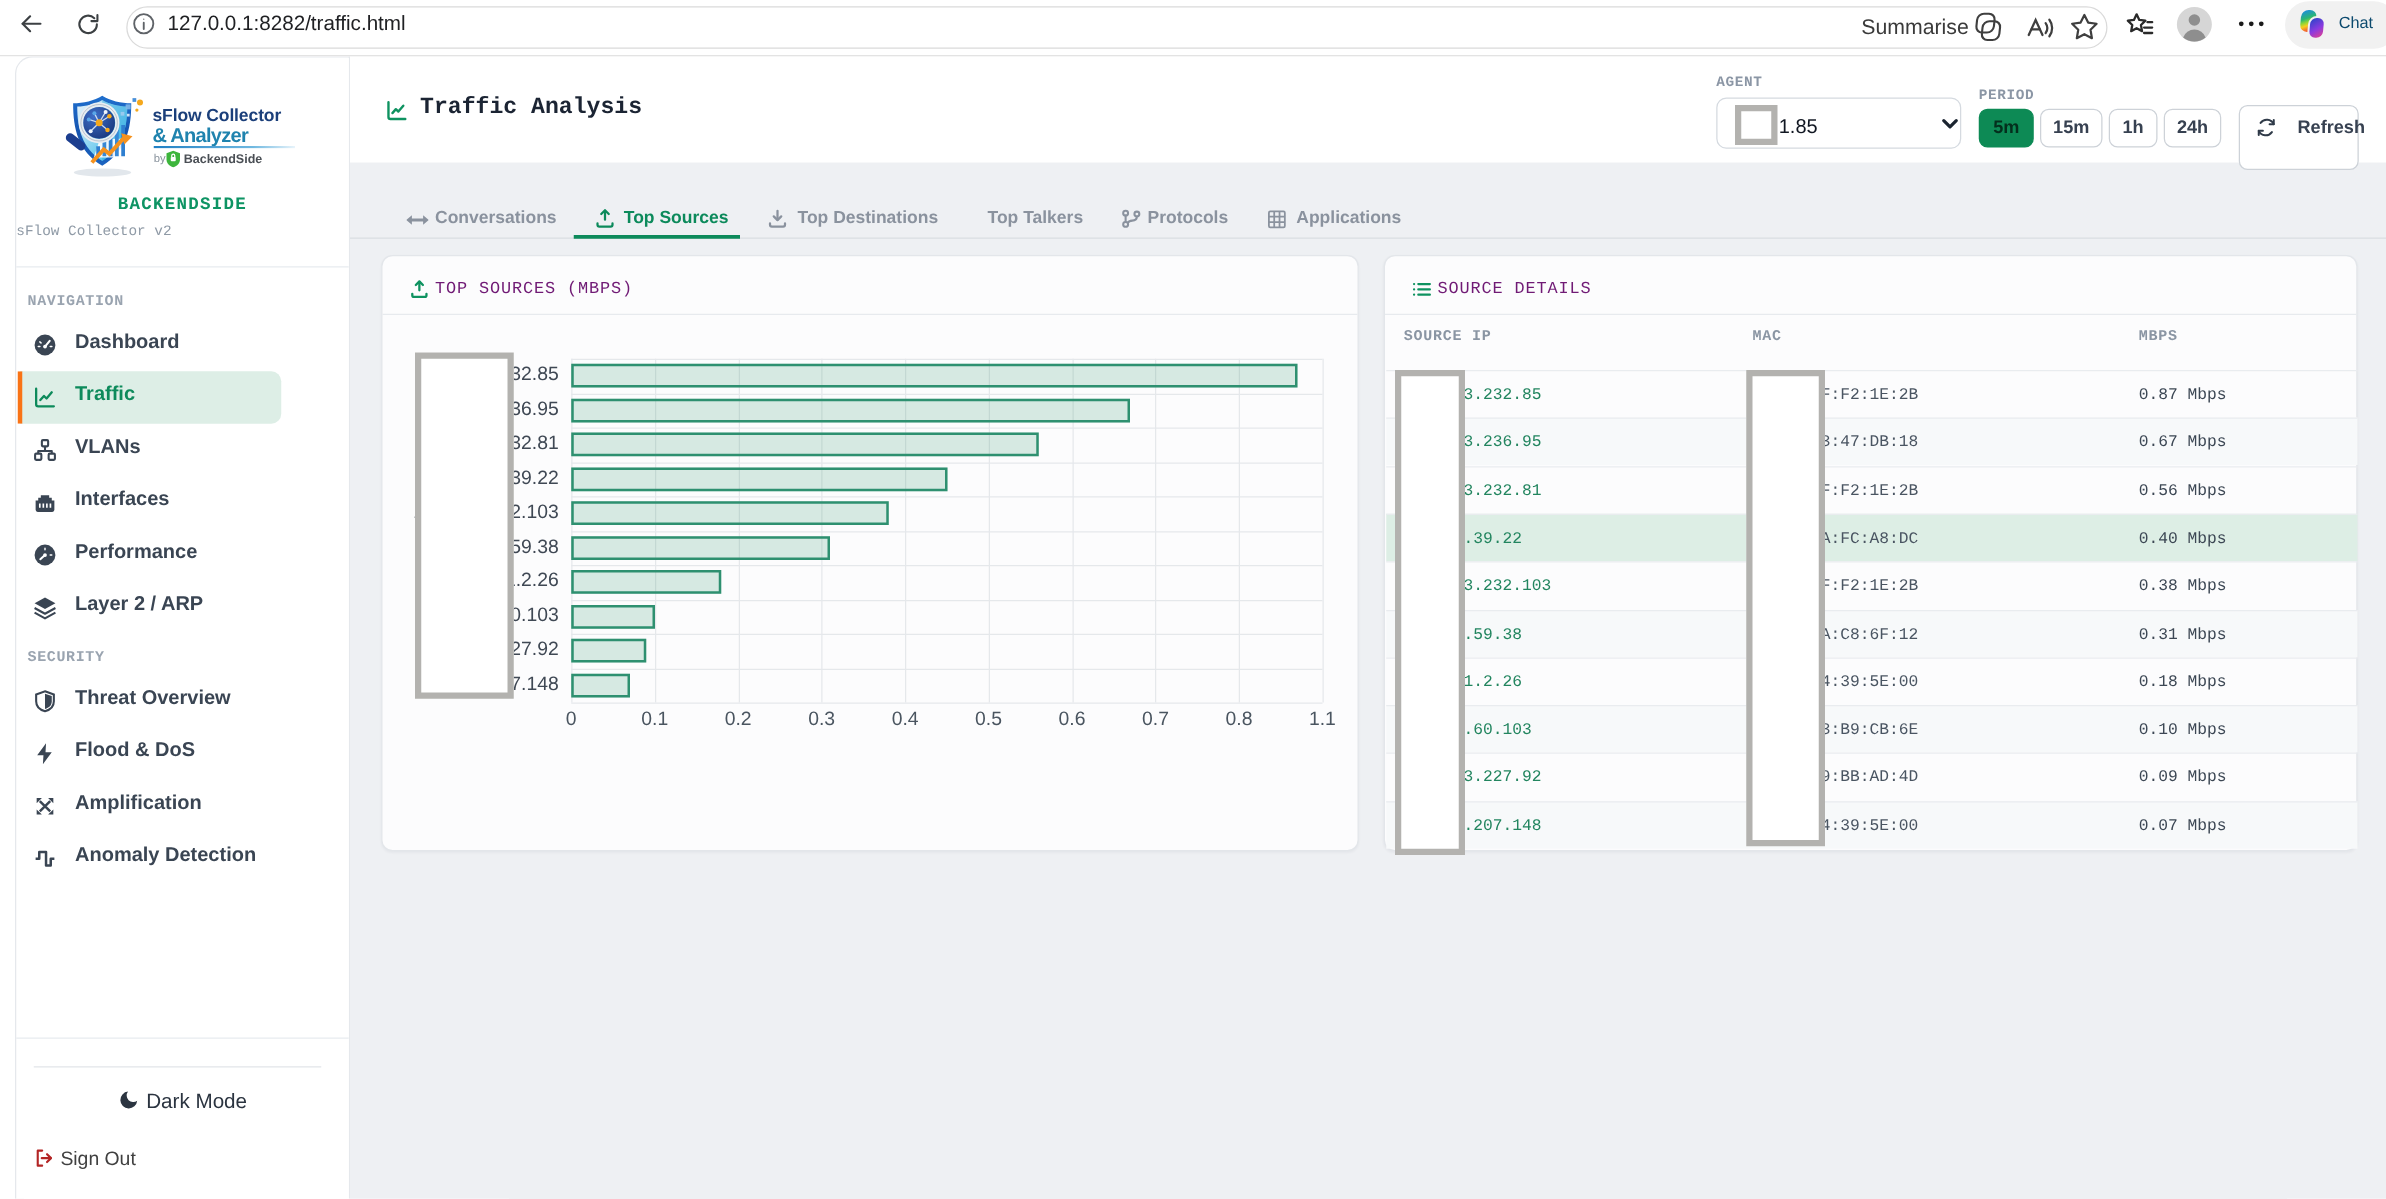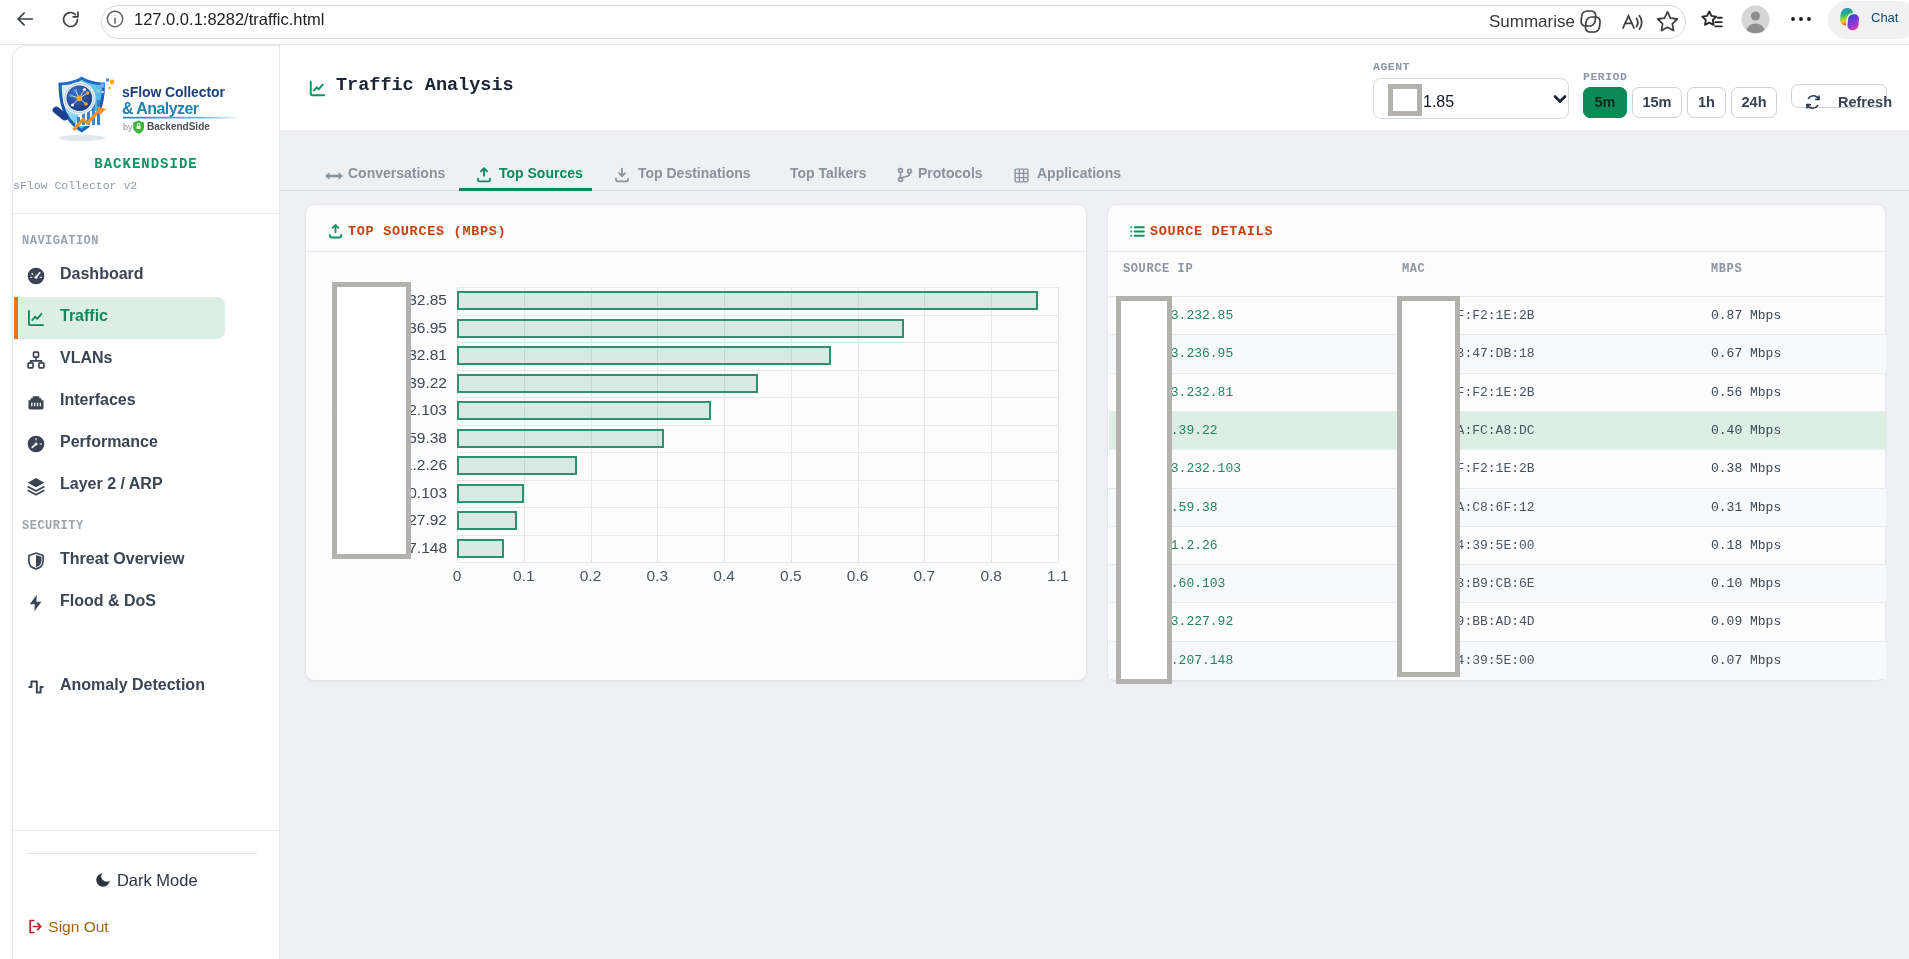--- a/index.html
+++ b/index.html
@@ -36,55 +36,55 @@
 .navitem .nico { position:absolute; left:12px; top:11px; width:20px; height:20px; }
 .navitem .ntext { position:absolute; left:46px; top:10px; font-size:16px;
   font-weight:bold; color:#3a4553; }
 #nav-traffic { background:#ddeee6; border-left:4px solid #f97316; border-radius:0 8px 8px 0; width:211px; }
 #nav-traffic .nico { left:8px; }
 #nav-traffic .ntext { left:42px; color:#0d8a5b; }
 #sidefootline { position:absolute; left:0; top:784px; width:266px; border-top:1px solid #e8ebef; }
 #sidediv2 { position:absolute; left:14px; top:807px; width:230px; border-top:1px solid #e2e5e9; }
 #darkmode { position:absolute; left:0; top:825px; width:266px; text-align:center;
   font-size:16.5px; color:#2b3440; }
-#signout { position:absolute; left:14px; top:872px; font-size:15.5px; color:#a16207; }
+#signout { position:absolute; left:14px; top:872px; font-size:15.5px; color:#404040; }
 
 
 #main { position:absolute; left:280px; top:45px; width:1629px; height:914px; background:#eef0f3; }
 #pagehead { position:absolute; left:0; top:0; width:1629px; height:85px; background:#fff; }
 #ptitle { position:absolute; left:56px; top:30px; font-family:"Liberation Mono", monospace;
   font-weight:bold; font-size:18.5px; color:#1b2433; }
 .ctrl-label { position:absolute; font-family:"Liberation Mono", monospace; font-weight:bold;
   font-size:11.5px; letter-spacing:0.5px; color:#8b96a5; }
 #agentsel { position:absolute; left:1093px; top:33px; width:196px; height:41px;
   background:#fff; border:1px solid #d5dae0; border-radius:8px; }
 #agentval { position:absolute; left:1143px; top:48px; font-size:16px; color:#111722; }
 .pbtn { position:absolute; top:42px; height:31px; border:1px solid #cdd2d8; border-radius:7px;
   background:#fff; font-weight:bold; font-size:14.5px; color:#374151; text-align:center; }
 #btn-5m { left:1303px; width:44px; background:#0d8a55; border-color:#0d8a55; color:#042f1d; }
 #btn-15m { left:1352px; width:50px; }
 #btn-1h { left:1407px; width:39px; }
 #btn-24h { left:1451px; width:46px; }
-#btn-refresh { left:1511px; top:39px; width:96px; height:24px;padding-left:14px; }
+#btn-refresh { left:1511px; top:39px; width:96px; height:52px;padding-left:14px; }
 
 #tabs { position:absolute; left:0; top:85px; width:1629px; height:61px;
   border-bottom:1px solid #d9dde2; }
 .tab { position:absolute; top:35px; font-size:14px; font-weight:bold; color:#8a929e; }
 .tab.active { color:#0c8a5b; }
 #tabline { position:absolute; left:179px; top:58px; width:133px; height:3px; background:#0d8a5b; }
 
 
 .card { position:absolute; background:#fcfcfd; border:1px solid #e3e6ea; border-radius:9px;
   box-shadow:0 1px 2px rgba(15,23,42,0.04); }
 #chartcard { left:25px; top:159px; width:782px; height:477px; }
 #tablecard { left:827px; top:159px; width:779px; height:477px; }
 .cardhead { position:absolute; left:0; top:0; width:100%; height:47px;
   border-bottom:1px solid #e7eaee; }
 .cardtitle { position:absolute; left:42px; top:19px; font-family:"Liberation Mono", monospace;
-  font-weight:bold; font-size:13.5px; letter-spacing:0.7px; color:#c2410c;text-align:center; }
+  font-weight:normal; font-size:13.5px; letter-spacing:0.7px; color:#701a75;text-align:center; }
 
 
 .gv { position:absolute; width:1px; background:#e5e8eb; top:82px; height:275px; }
 .gh { position:absolute; height:1px; background:#e5e8eb; left:151px; width:601px; }
 .bar { position:absolute; left:151px; height:19px; background:rgba(17,138,88,0.16);
   border:2px solid #2e9070; }
 .ylab { position:absolute; width:120px; text-align:right; font-size:15.5px; color:#3f4854; }
 .xlab { position:absolute; top:362px; width:60px; text-align:center; font-size:15.5px; color:#4a5560; }
 
 
@@ -301,20 +301,27 @@
         <path d="M12 4.7 18.5 7v5c0 3.8-2.6 6.4-6.5 7.4z" fill="#3a4553"></path>
       </svg>
     <div class="ntext">Threat Overview</div>
   </div>
   <div class="navitem" style="top:536px">
     <svg class="nico" viewBox="0 0 24 24">
         <path d="M13 2 4.5 13.5h6L10 22l8.5-11.5h-6z" fill="#3a4553"></path>
       </svg>
     <div class="ntext">Flood &amp; DoS</div>
   </div>
+  <div class="navitem" style="top:578px">
+    <svg class="nico" viewBox="0 0 24 24" fill="#3a4553">
+        <path d="M4 4h5L4 9zM20 4v5l-5-5zM4 20v-5l5 5zM20 20h-5l5-5z"></path>
+        <path d="M7 7l10 10M17 7 7 17" stroke="#3a4553" stroke-width="2.4"></path>
+      </svg>
+    <div class="ntext">Amplification</div>
+  </div>
   <div class="navitem" style="top:620px">
     <svg class="nico" viewBox="0 0 24 24" fill="none" stroke="#3a4553" stroke-width="2.4" stroke-linejoin="round">
         <path d="M3 12h3.5V5.5H13V18.5h4.5V12H21"></path>
       </svg>
     <div class="ntext">Anomaly Detection</div>
   </div>
 
   <div id="sidefootline"></div>
   <div id="sidediv2"></div>
   <div id="darkmode"><svg width="18" height="18" viewBox="0 0 24 24" style="vertical-align:-3px">

